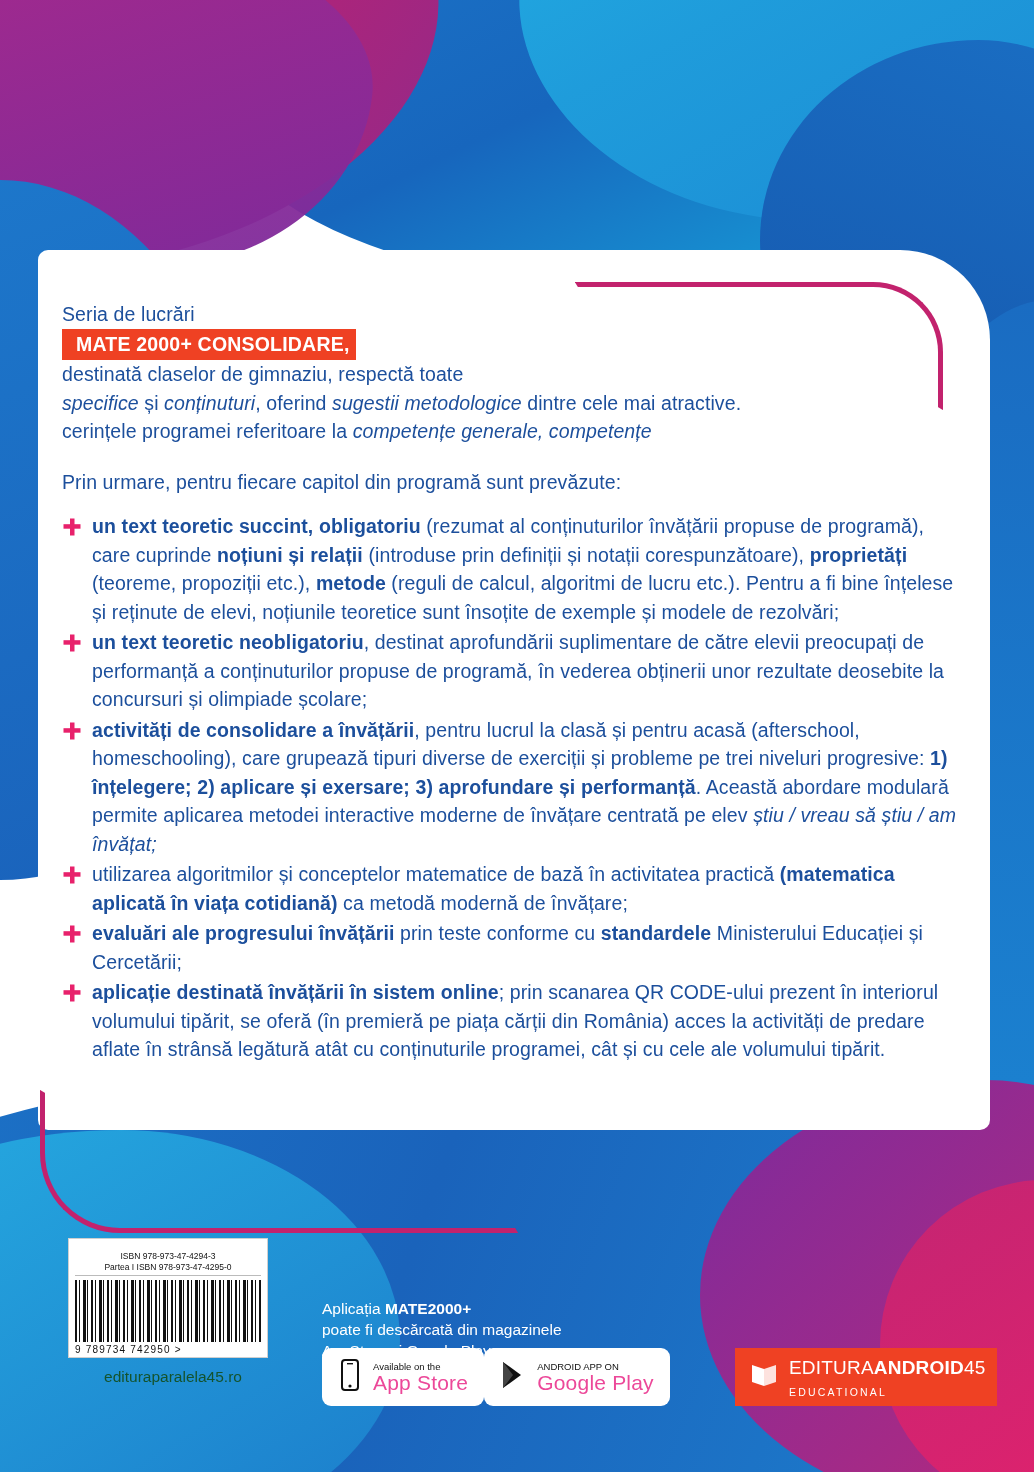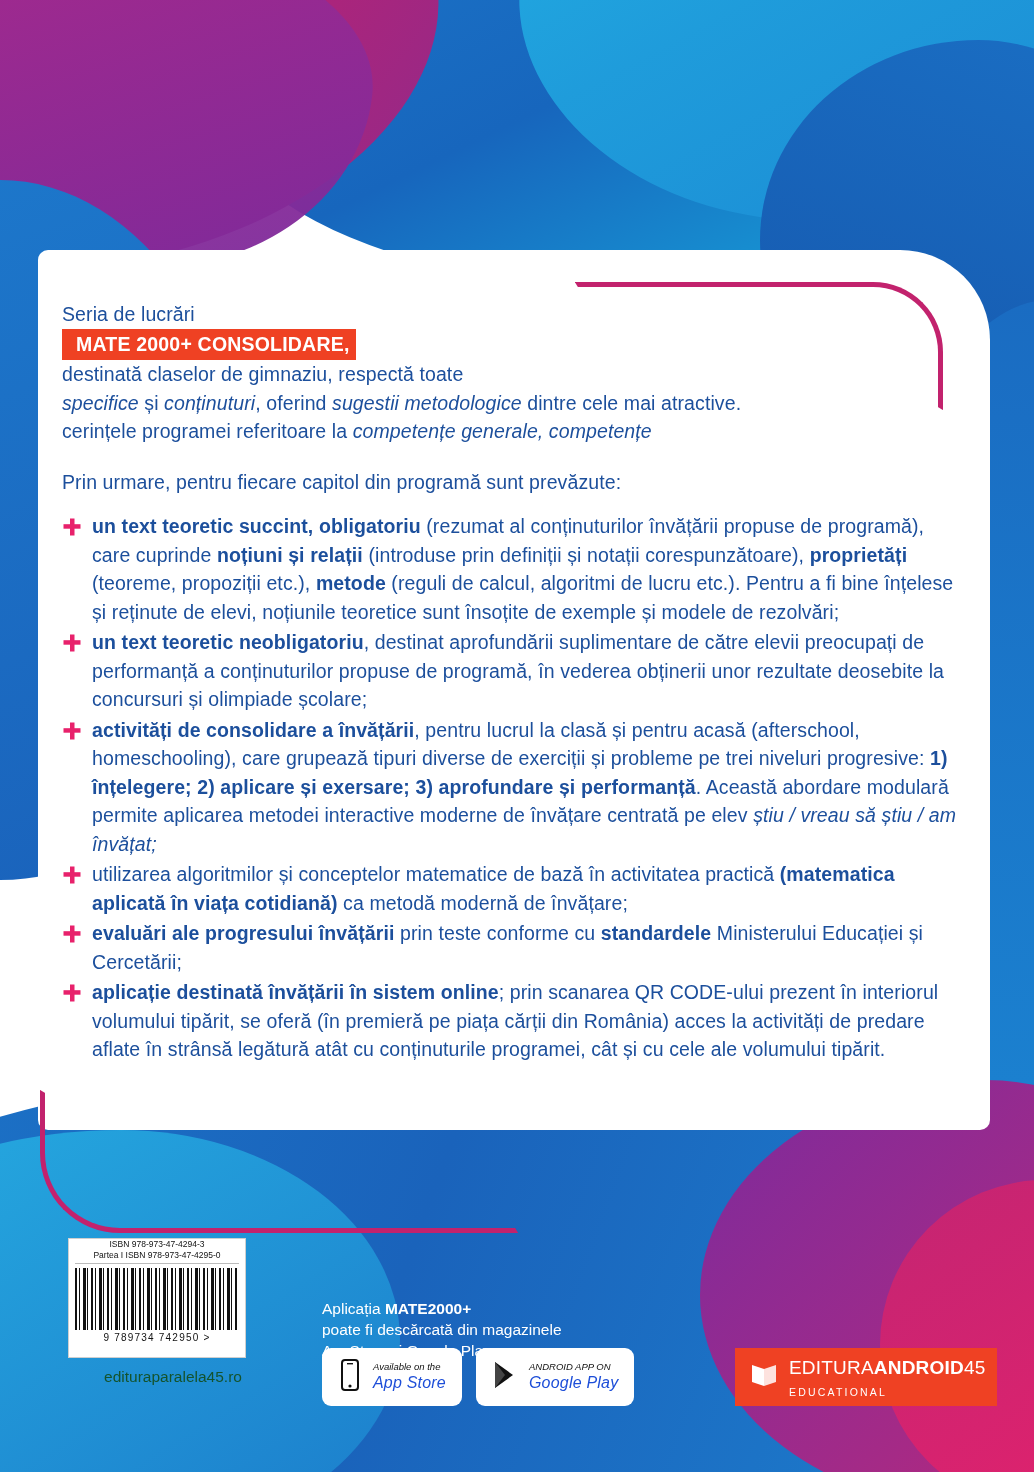--- a/index.html
+++ b/index.html
@@ -168,46 +168,45 @@
     font-weight:700;
     font-size:24px;
     line-height:18px;
   }
   .plus svg { display:block; }
 
   
   .barcode-box {
     position:absolute;
     left:68px; top:1238px;
-    width:178px; height:120px;
+    width:200px; height:120px;
     background:#ffffff;
     border:1px solid #cfcfcf;
     box-sizing:border-box;
-    padding:0 6px 2px 6px;
+    padding:12px 6px 2px 6px;
   }
   .isbn-lines {
     font-family:"Liberation Sans", sans-serif;
     font-size:8.5px;
     color:#111;
     text-align:center;
     line-height:11px;
     border-bottom:1px solid #bbb;
     padding-bottom:2px;
   }
   .bars {
     margin-top:4px;
     height:62px;
     background:repeating-linear-gradient(90deg,
       #111 0 2px, #fff 2px 4px, #111 4px 5px, #fff 5px 8px,
       #111 8px 11px, #fff 11px 12px, #111 12px 13px, #fff 13px 16px);
   }
   .barcode-num {
     font-size:10px;
     letter-spacing:1.2px;
-    text-align:center;
     color:#111;
     margin-top:2px;
   }
   .site {
     position:absolute;
     left:68px; top:1368px;
     width:210px;
     text-align:center;
     color:#14532d;
     font-size:15.5px;
@@ -218,35 +217,33 @@
     left:322px; top:1262px;
     color:#ffffff;
     font-size:15.5px;
     line-height:21px;
     margin-top:36px;
   }
   .store-badges {
     position:absolute;
     left:322px; top:1348px;
     display:flex;
-    gap:14px;
-    font-style:italic;
   }
   .badge {
     background:#ffffff;
     border-radius:9px;
     height:58px;
     display:flex;
     align-items:center;
     padding:0 16px;
     gap:11px;
     box-sizing:border-box;
   }
   .badge .sub { font-size:9.5px; color:#111; line-height:11px; }
-  .badge .main { font-size:16px; color:#1d4ed8; line-height:22px; letter-spacing:.2px;}
+  .badge .main { font-size:21px; color:#ec4899; line-height:22px; letter-spacing:.2px;}
   .badge .txt { display:flex; flex-direction:column; justify-content:center; }
 
   .publisher {
     position:absolute;
     left:735px; top:1348px;
     width:262px; height:58px;
     background:#ef4123;
     display:flex;
     align-items:center;
     gap:10px;

